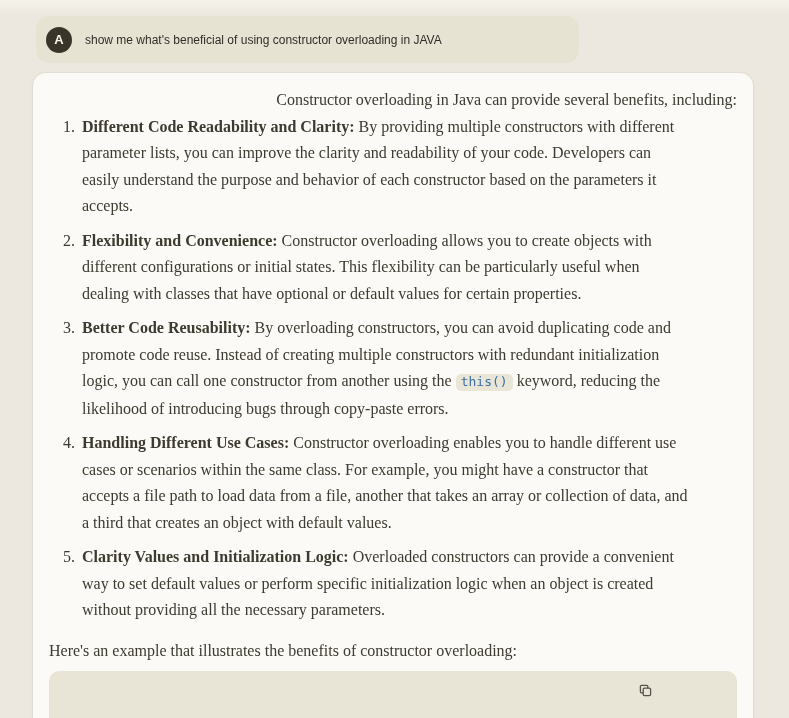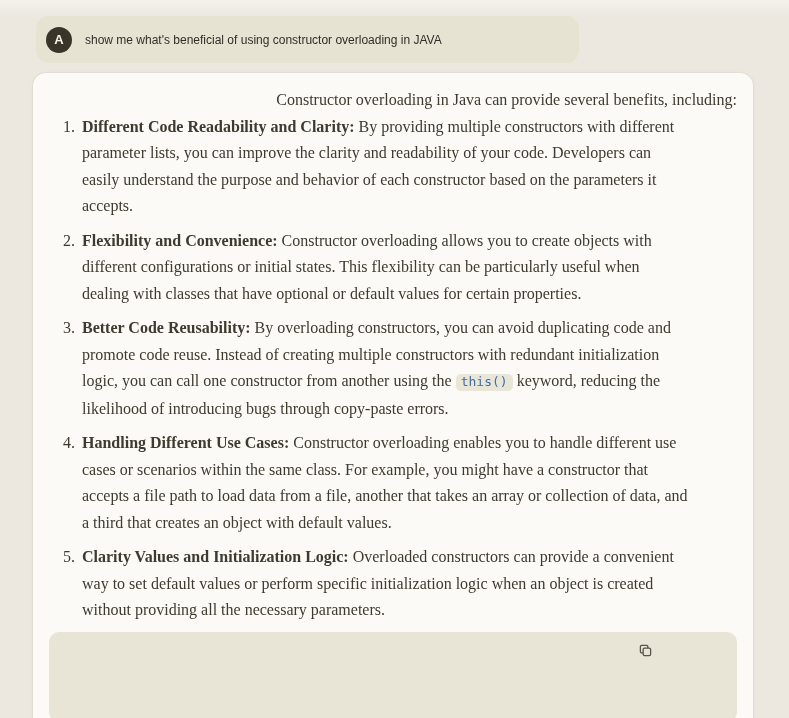--- a/index.html
+++ b/index.html
@@ -131,20 +131,21 @@
       <span class="li-body"><span class="li-title">Handling Different Use Cases:</span><span> Constructor overloading enables you to handle different use cases or scenarios within the same class. For example, you might have a constructor that accepts a file path to load data from a file, another that takes an array or collection of data, and a third that creates an object with default values.</span></span>
     </li>
 
     <li class="li">
       <span class="li-num">5.</span>
       <span class="li-body"><span class="li-title">Clarity Values and Initialization Logic:</span><span> Overloaded constructors can provide a convenient way to set default values or perform specific initialization logic when an object is created without providing all the necessary parameters.</span></span>
     </li>
 
   </ol>
 
+  <p class="prose outro">Here's an example that illustrates the benefits of constructor overloading:</p>
 
   <div class="code-block">
     <button class="copy-btn" title="">
       <svg viewBox="0 0 14 14" fill="none" stroke="currentColor" stroke-width="1.4">
         <rect x="4.5" y="4.5" width="8" height="8" rx="1.5"></rect>
         <path d="M9.5 4.5 V2.8 a1.3 1.3 0 0 0 -1.3 -1.3 H2.8 A1.3 1.3 0 0 0 1.5 2.8 v5.4 a1.3 1.3 0 0 0 1.3 1.3 H4.5"></path>
       </svg>
     </button>
   </div>
 </div>

